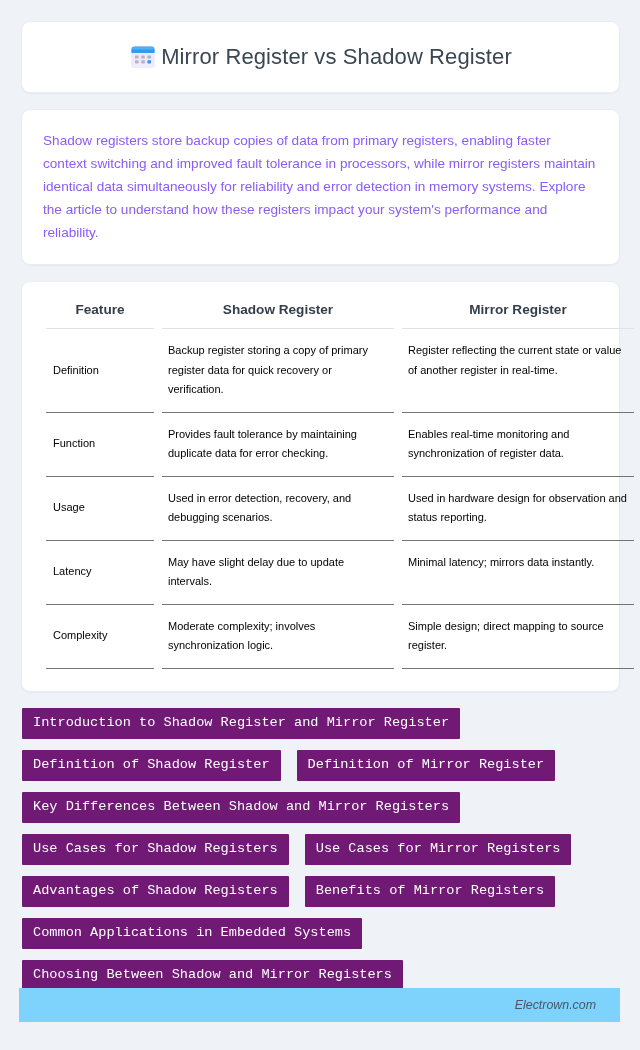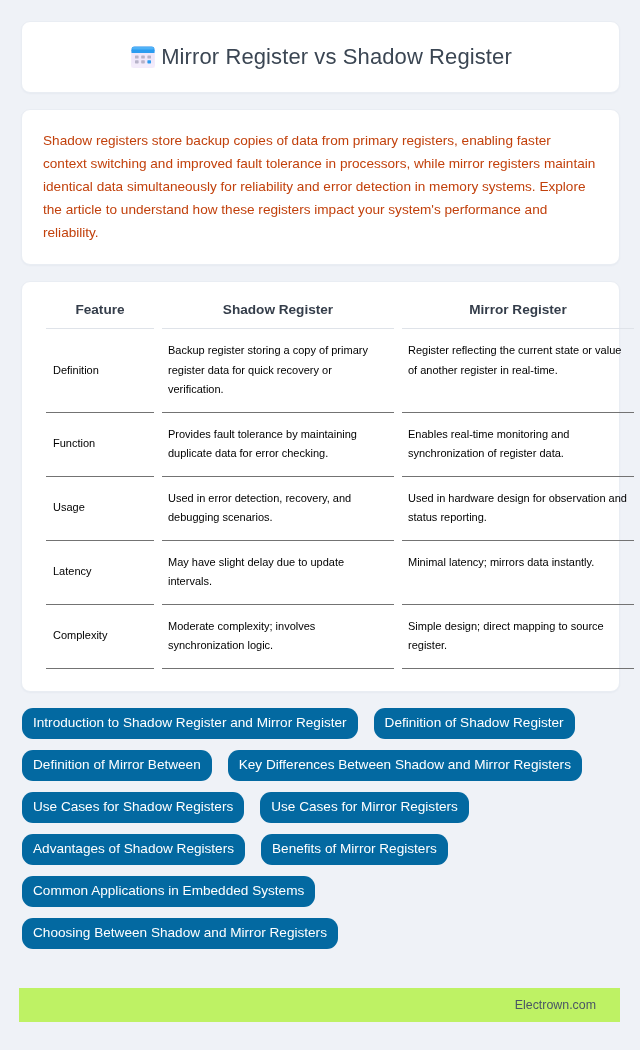--- a/index.html
+++ b/index.html
@@ -64,21 +64,21 @@
 
   
   .desc-card {
     padding: 19px 21px 20px 21px;
     margin-bottom: 16px;
   }
 
   .desc-text {
     font-size: 13.6px;
     line-height: 23px;
-    color: #c2410c;
+    color: #8b5cf6;
   }
 
   
   .table-card {
     padding: 17px 16px 22px 16px;
     margin-bottom: 16px;
   }
 
   table.cmp {
     width: 100%;
@@ -123,42 +123,44 @@
   
   .chips {
     display: flex;
     flex-wrap: wrap;
     gap: 11px 16px;
     margin-bottom: 18px;
     padding: 0 1px;
   }
 
   .chip {
-    background: #0369a1;
+    background: #701a75;
     color: #ffffff;
     font-size: 13.6px;
     line-height: 16px;
     padding: 7px 11px 8px 11px;
-    border-radius: 11px;
+    border-radius: 1px;
     white-space: nowrap;
     cursor: pointer;
+    font-family: Liberation Mono, monospace;
   }
 
   
   .footer-bar {
     position: absolute;
     left: 19px;
     right: 20px;
     bottom: 28px;
     height: 34px;
-    background: #bef264;
+    background: #7dd3fc;
     display: flex;
     align-items: center;
     justify-content: flex-end;
     padding-right: 24px;
+    font-style: italic;
   }
 
   .footer-text {
     font-size: 12.4px;
     color: #4a5565;
   }
 </style>
 </head>
 <body>
 
@@ -227,21 +229,21 @@
           <td class="value-cell">Moderate complexity; involves synchronization logic.</td>
           <td class="value-cell">Simple design; direct mapping to source register.</td>
         </tr>
       </tbody>
     </table>
   </div>
 
   <div class="chips">
     <span class="chip">Introduction to Shadow Register and Mirror Register</span>
     <span class="chip">Definition of Shadow Register</span>
-    <span class="chip">Definition of Mirror Between</span>
+    <span class="chip">Definition of Mirror Register</span>
     <span class="chip">Key Differences Between Shadow and Mirror Registers</span>
     <span class="chip">Use Cases for Shadow Registers</span>
     <span class="chip">Use Cases for Mirror Registers</span>
     <span class="chip">Advantages of Shadow Registers</span>
     <span class="chip">Benefits of Mirror Registers</span>
     <span class="chip">Common Applications in Embedded Systems</span>
     <span class="chip">Choosing Between Shadow and Mirror Registers</span>
   </div>
 
   <div class="footer-bar">

